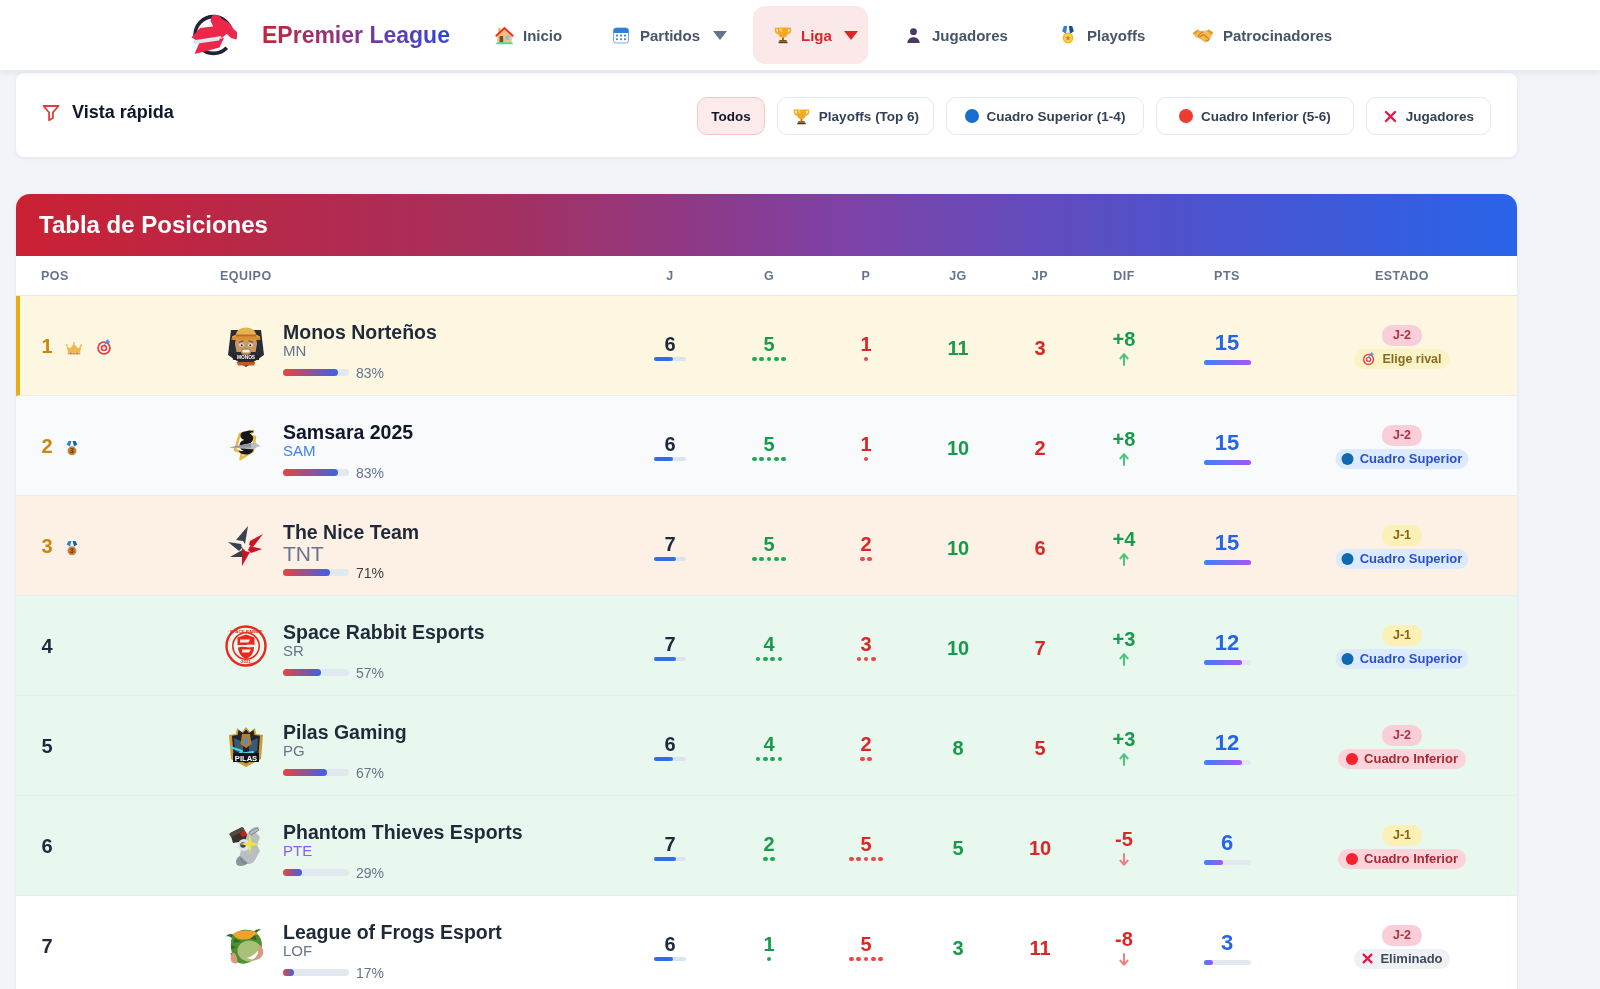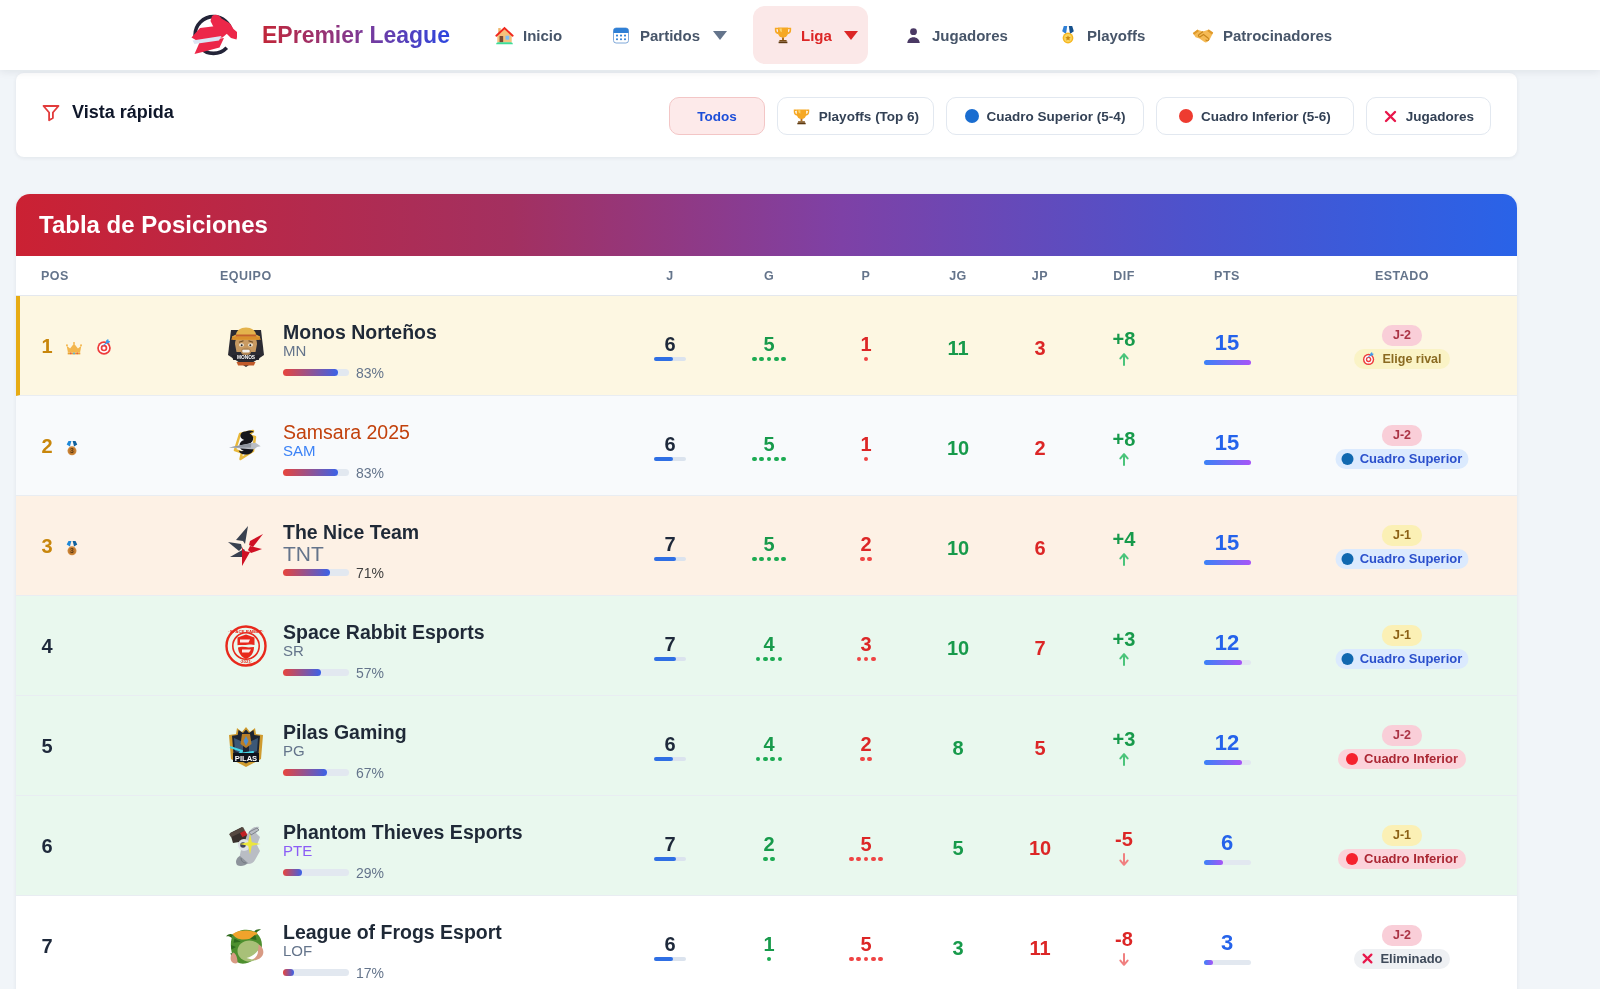--- a/index.html
+++ b/index.html
@@ -104,35 +104,35 @@
   </div>
 
 <div class="card" style="top:73px;height:84px">
   <div style="position:absolute;left:25px;top:29px;display:flex;align-items:center;gap:11px">
     <svg width="20" height="20" viewBox="0 0 20 20">
         <path d="M2.5 3h15l-5.6 6.5v5.4l-3.8 2.3V9.5z" fill="none" stroke="#e23b3b" stroke-width="1.8" stroke-linejoin="round"></path>
       </svg>
       <span style="font-size:18px;font-weight:bold;color:#0f172a">Vista rápida</span>
   </div>
   <div style="position:absolute;right:26px;top:24px;display:flex;gap:12px">
-    <div class="chip" style="width:96px;background:#fdeaea;border-color:#f3c6c6;color:#1d4ed8">Todos</div>
+    <div class="chip" style="width:68px;background:#fdeaea;border-color:#f3c6c6;color:#0f172a">Todos</div>
     <div class="chip" style="width:157px">
         <svg width="19" height="19" viewBox="0 0 20 20">
           <path d="M5 2.5h10v5.2a5 5 0 0 1-10 0z" fill="#f6a823"></path>
           <path d="M5 3.5H2.6v1.6a3.4 3.4 0 0 0 3 3.4M15 3.5h2.4v1.6a3.4 3.4 0 0 1-3 3.4" fill="none" stroke="#f6a823" stroke-width="1.5"></path>
           <path d="M9 12.4h2v2.6H9z" fill="#b06e1d"></path>
           <path d="M6.4 15h7.2v1.6H6.4z" fill="#7a4b14"></path>
           <path d="M5.6 16.6h8.8v1.6H5.6z" fill="#5d3910"></path>
           <path d="M6.6 3.4h2.2v3.8a3.2 3.2 0 0 1-2.2-3z" fill="#fbd46b"></path>
         </svg>
         <span>Playoffs (Top 6)</span>
       </div>
     <div class="chip" style="width:198px">
         <span style="width:14px;height:14px;border-radius:50%;background:#1a6dd0"></span>
-        <span>Cuadro Superior (5-4)</span>
+        <span>Cuadro Superior (1-4)</span>
       </div>
     <div class="chip" style="width:198px">
         <span style="width:14px;height:14px;border-radius:50%;background:#ee3b30"></span>
         <span>Cuadro Inferior (5-6)</span>
       </div>
     <div class="chip" style="width:125px">
         <svg width="15" height="15" viewBox="0 0 20 20">
           <path d="M4 4 16 16M16 4 4 16" stroke="#e8174b" stroke-width="3.2" stroke-linecap="round"></path>
         </svg>
         <span>Jugadores</span>
@@ -247,21 +247,21 @@
             <text x="10" y="16.6" font-family="Liberation Sans" font-size="8.5" font-weight="bold" fill="#5d3a12" text-anchor="middle">3</text>
           </svg></div>
 <div style="position:absolute;left:208px;top:28px;width:44px;height:44px;display:flex;align-items:center;justify-content:center">
           <svg width="40" height="40" viewBox="0 0 40 40">
             <path d="M14 8l13-3-4.5 4.5L29 11l-2 14-12.5 8 1.5-6.5L9 24z" fill="none" stroke="#e8b83a" stroke-width="2.5" stroke-linejoin="round"></path>
             <path d="M19.5 5.5c4-1.8 7.6-.9 8.5.7-2 0-3.6.4-4.5 1.4 2.5 1 3.9 3 3.7 5.2-.3 3.2-2.9 4.6-4.7 5.2 2.8.6 5.2 2.2 4.9 5.2-.4 3.8-4.5 5.8-8.9 5.3-3-.4-5.2-1.9-5.7-4 1.7.9 3.8 1 5 .3-3-1.1-4.6-3.3-4.3-5.9.3-2.8 2.7-4.3 4.8-4.8-2.3-.8-4.1-2.3-3.9-4.8.3-2.4 2.7-4 5.1-3.8z" fill="#16161a"></path>
             <path d="M3 21.5 25.5 17c2.6-.5 4.4-.2 5.9.9l3.3 2.4-3.7.8c-1.1 1.5-3.1 2.4-5.7 2.2z" fill="#b9bdc4"></path>
             <path d="M3 21.5l22.3-4.3-.3 4.2z" fill="#90969e"></path>
           </svg>
         </div>
-<div style="position:absolute;left:267px;top:25px;font-size:19.5px;font-weight:normal;color:#c2410c;white-space:nowrap">Samsara 2025</div>
+<div style="position:absolute;left:267px;top:25px;font-size:19.5px;font-weight:bold;color:#0f172a;white-space:nowrap">Samsara 2025</div>
 <div style="position:absolute;left:267px;top:46px;font-size:15px;color:#3b82f6">SAM</div>
 <div style="position:absolute;left:267px;top:73px;width:66px;height:7px;border-radius:4px;background:#e2e8f0">
           <div style="width:83%;height:100%;border-radius:4px;background:linear-gradient(90deg,#e8443c,#3b62e8)"></div>
         </div>
 <div style="position:absolute;left:340px;top:69px;font-size:14px;color:#64748b">83%</div>
 <div class="num" style="left:614px;color:#1e293b">6</div>
 <div style="position:absolute;left:638px;top:61px;width:32px;height:4px;border-radius:2px;background:#dbe3ee">
           <div style="width:60%;height:100%;border-radius:2px;background:#2f6fe4"></div>
         </div>
 <div class="num" style="left:713px;color:#179a4b">5</div>

